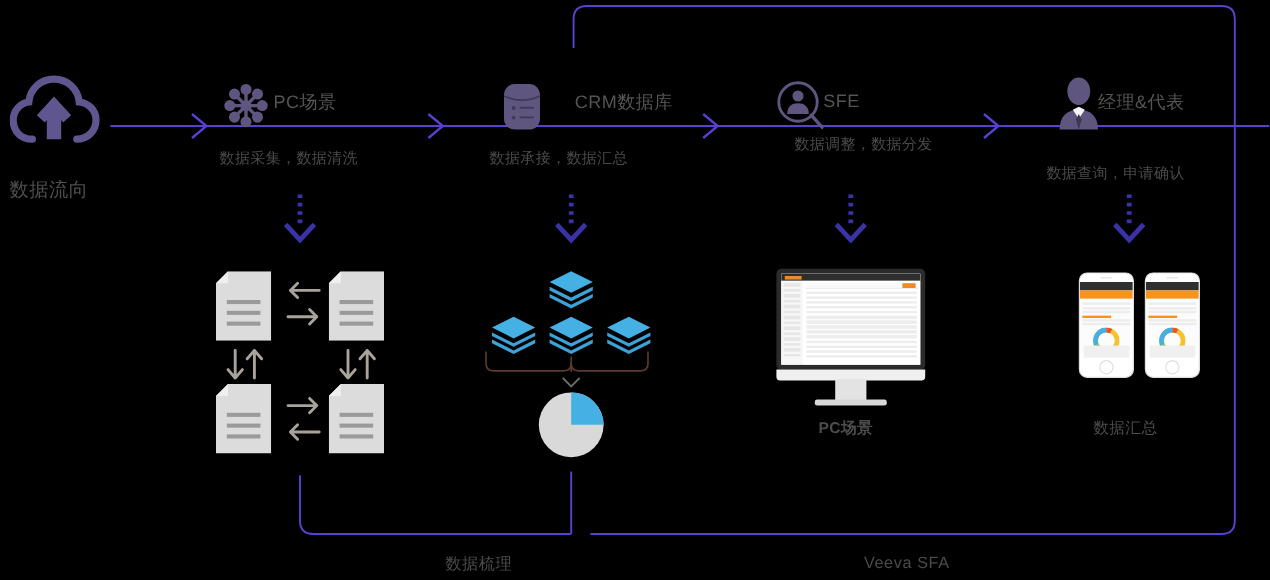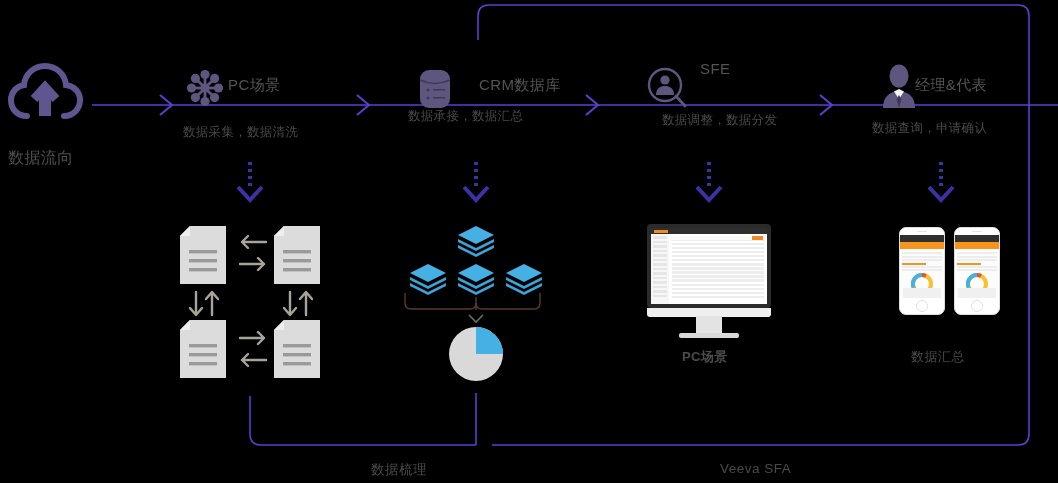--- a/index.html
+++ b/index.html
@@ -208,43 +208,43 @@
     <svg width="34" height="42" viewBox="0 0 34 42" xmlns="http://www.w3.org/2000/svg">
       <rect x="2" y="2" width="30" height="38" rx="9" fill="#5f5680"></rect>
       <path d="M2,12 Q17,19 32,12" fill="none" stroke="#3f3a56" stroke-width="1.6"></path>
       <circle cx="10" cy="22" r="1.6" fill="#3f3a56"></circle>
       <circle cx="10" cy="30" r="1.6" fill="#3f3a56"></circle>
       <rect x="15" y="21" width="12" height="1.6" fill="#3f3a56"></rect>
       <rect x="15" y="29" width="12" height="1.6" fill="#3f3a56"></rect>
     </svg>
   </div>
   <div class="node-label" style="left:455px; top:76px;margin-left:24px;">CRM数据库</div>
-  <div class="sub-label" style="left:408px; top:108px;">数据承接，数据汇总</div>
+  <div class="sub-label" style="left:408px; top:124px;">数据承接，数据汇总</div>
 
   <div class="icon-holder" style="left:646px; top:66px;">
     <svg width="42" height="44" viewBox="0 0 42 44" xmlns="http://www.w3.org/2000/svg">
       <circle cx="19" cy="19" r="16" fill="none" stroke="#5f5680" stroke-width="2.4"></circle>
       <line x1="30" y1="30" x2="39" y2="40" stroke="#5f5680" stroke-width="2.8" stroke-linecap="round"></line>
       <circle cx="19" cy="14" r="4.6" fill="#5f5680"></circle>
       <path d="M10,29 C10,22.5 14,20 19,20 C24,20 28,22.5 28,29 Z" fill="#5f5680"></path>
     </svg>
   </div>
-  <div class="node-label" style="left:686px; top:60px;margin-left:14px;">SFE</div>
+  <div class="node-label" style="left:686px; top:76px;">SFE</div>
   <div class="sub-label" style="left:642px; top:112px;margin-left:20px;">数据调整，数据分发</div>
 
   <div class="icon-holder" style="left:880px; top:64px;">
     <svg width="38" height="46" viewBox="0 0 38 46" xmlns="http://www.w3.org/2000/svg">
       <ellipse cx="19" cy="12" rx="9.5" ry="11.5" fill="#5f5680"></ellipse>
       <path d="M3,44 C3,33 9,27.5 19,27.5 C29,27.5 35,33 35,44 Z" fill="#5f5680"></path>
       <path d="M14,27.5 L19,35 L24,27.5 L19,25 Z" fill="#ffffff" opacity="0.95"></path>
       <path d="M19,31 L21.4,35.5 L19,44 L16.6,35.5 Z" fill="#3d3752"></path>
     </svg>
   </div>
   <div class="node-label" style="left:915px; top:76px;">经理&amp;代表</div>
-  <div class="sub-label" style="left:872px; top:120px;text-align:right;">数据查询，申请确认</div>
+  <div class="sub-label" style="left:872px; top:136px;text-align:right;">数据查询，申请确认</div>
 
   <svg class="doc" style="left:180px; top:226px;" width="46" height="58" viewBox="0 0 46 58" xmlns="http://www.w3.org/2000/svg">
     <path d="M10,0 L46,0 L46,58 L0,58 L0,10 Z" fill="#dcdcdc"></path>
     <path d="M10,0 L10,10 L0,10 Z" fill="#efefef"></path>
     <rect x="9" y="24" width="28" height="3.4" fill="#9a9a9a"></rect>
     <rect x="9" y="33" width="28" height="3.4" fill="#9a9a9a"></rect>
     <rect x="9" y="42" width="28" height="3.4" fill="#9a9a9a"></rect>
   </svg>
   <svg class="doc" style="left:274px; top:226px;" width="46" height="58" viewBox="0 0 46 58" xmlns="http://www.w3.org/2000/svg">
     <path d="M10,0 L46,0 L46,58 L0,58 L0,10 Z" fill="#dcdcdc"></path>

